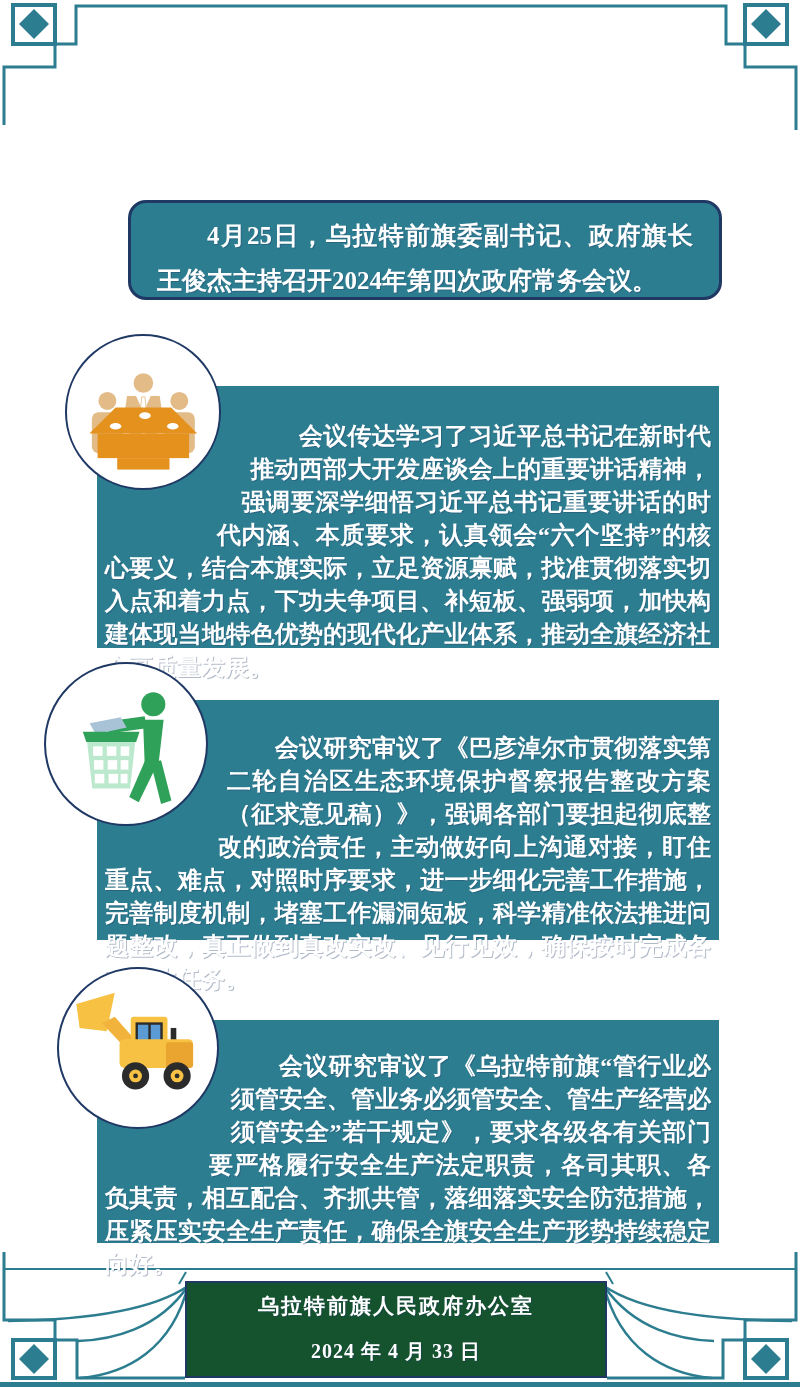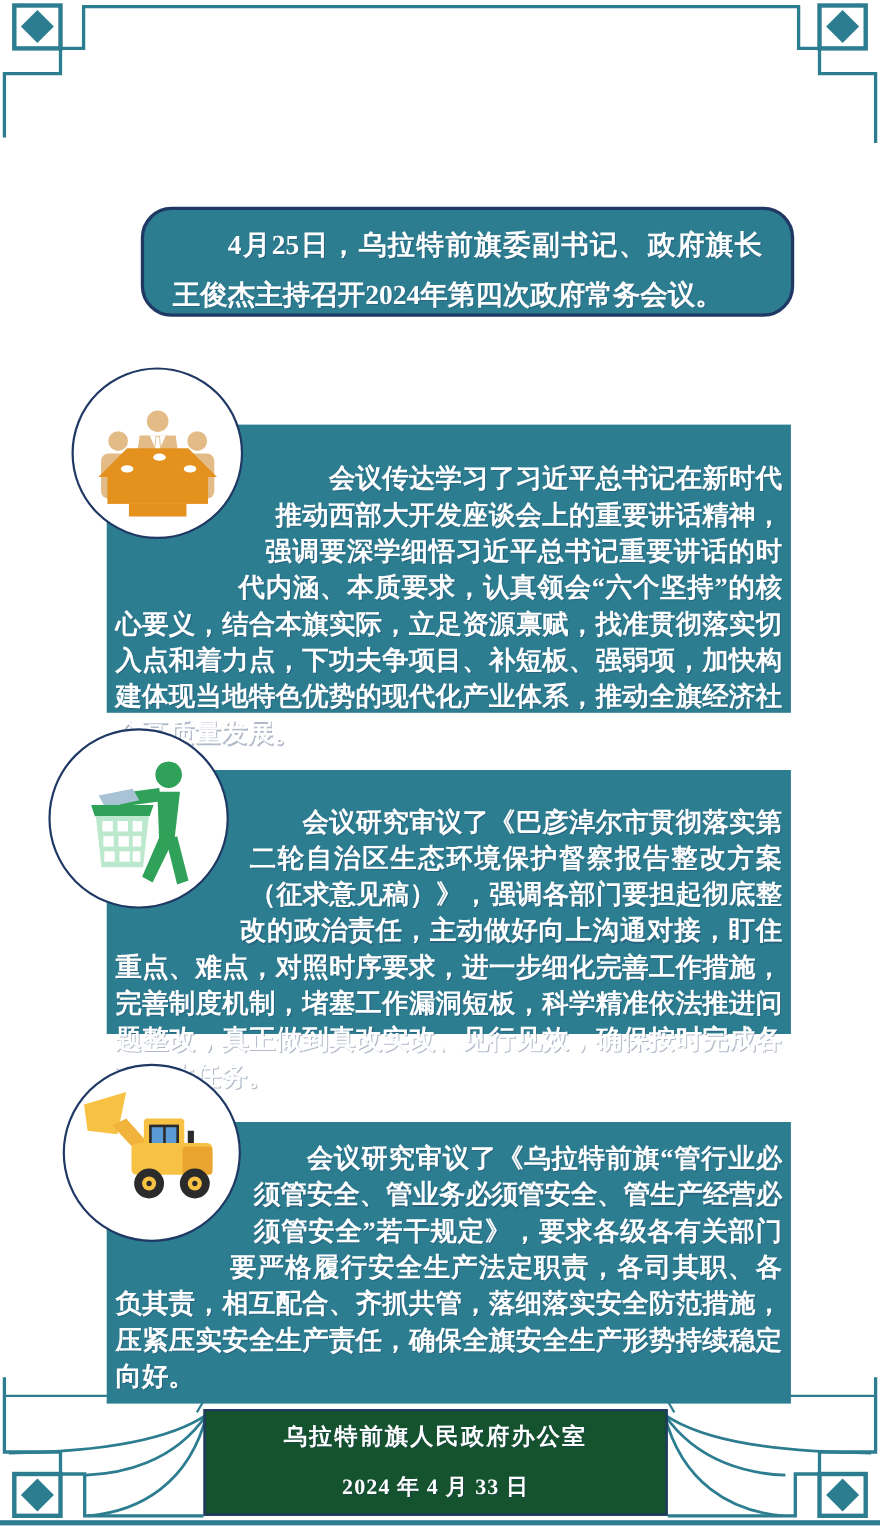--- a/index.html
+++ b/index.html
@@ -17,40 +17,40 @@
     clip-path:polygon(0 0,100% 0,100% 64%,50% 100%,0 64%);
     display:flex;justify-content:center;
   }
   .banner h1{
     margin:0;padding-top:32px;color:#ffffff;font-size:38px;font-weight:bold;
     letter-spacing:5px;text-shadow:1px 2px 2px rgba(20,40,70,.45);
   }
 
   
   .introBox{
-    left:128px;top:188px;width:594px;height:100px;background:#2D7D90;
-    border:3px solid #1F3864;border-radius:28px;box-sizing:border-box;
+    left:128px;top:200px;width:594px;height:100px;background:#2D7D90;
+    border:3px solid #1F3864;border-radius:18px;box-sizing:border-box;
   }
   .introBox p{
     margin:0;padding:10px 26px 0 26px;color:#ffffff;font-size:25px;font-weight:bold;
     line-height:45px;text-indent:2em;text-align:justify;
     text-shadow:1px 1px 0 rgba(31,56,100,.35);
   }
 
   
   .block{
     background:#2D7D90;box-sizing:border-box;color:#ffffff;
   }
   .block p{
     margin:0;padding:0 8px;font-size:24px;font-weight:bold;line-height:33px;
     text-align:justify;text-indent:2em;text-shadow:1px 1px 0 rgba(31,56,100,.35);
   }
   .b1{left:97px;top:386px;width:622px;height:262px;padding-top:34px;}
   .b2{left:97px;top:700px;width:622px;height:240px;padding-top:32px;}
-  .b3{left:97px;top:1020px;width:622px;height:256px;padding-top:18px;}
+  .b3{left:97px;top:1020px;width:622px;height:223px;padding-top:30px;}
   .floatC{float:left;}
   .f1{width:146px;height:102px;shape-outside:circle(92px at 42px 22px);shape-margin:12px;}
   .f2{width:122px;height:130px;shape-outside:circle(94px at 25px 40px);shape-margin:12px;}
   .f3{width:126px;height:112px;shape-outside:circle(92px at 32px 24px);shape-margin:12px;}
 
   
   .circ{
     background:#ffffff;border:2px solid #1F3864;border-radius:50%;
     display:flex;align-items:center;justify-content:center;overflow:hidden;
   }

